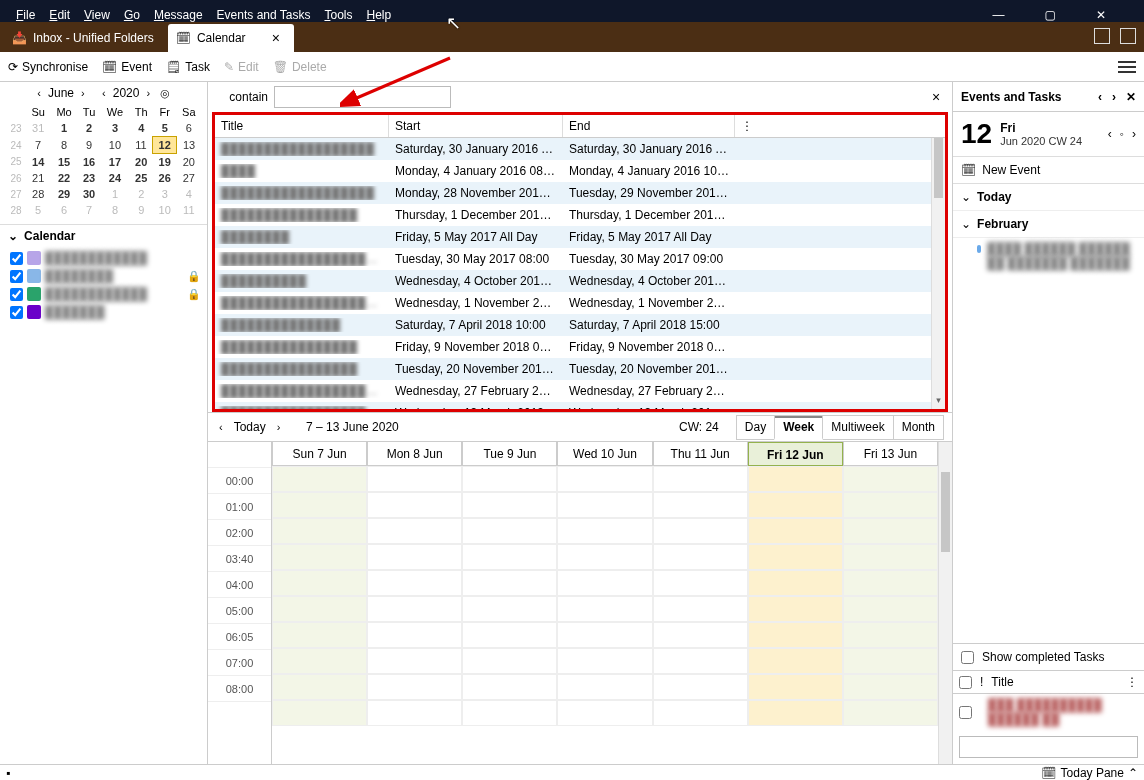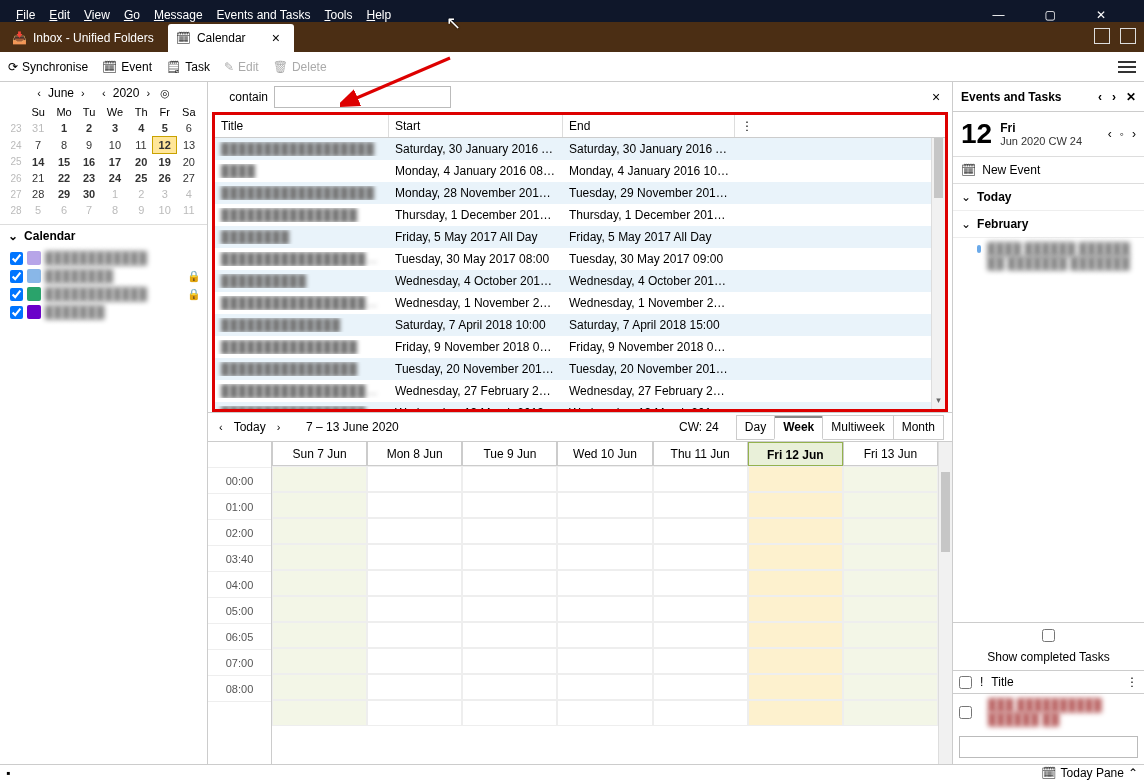--- a/index.html
+++ b/index.html
@@ -105,21 +105,21 @@
   .rc-date .big{ font-size:28px; font-weight:700;}
   .rc-date .sub{ font-size:11px; color:#333;}
   .rc-date .navs{ margin-left:auto; display:flex; gap:8px; font-size:12px;}
   .rc-newevent { padding:6px 8px; border-bottom:1px solid #ddd; display:flex; align-items:center; gap:6px;}
   .rc-sec { padding:6px 8px; border-bottom:1px solid #eee; display:flex; align-items:center; gap:6px; font-weight:700;}
   .rc-sec::before{content:"⌄"; font-weight:400;}
   .rc-item { padding:4px 8px 4px 24px; display:flex; gap:6px; align-items:flex-start;}
   .rc-item .dot{width:8px;height:8px;border-radius:4px;background:#6aa9e9;margin-top:3px;}
   .rc-item .blur{ color:transparent; text-shadow:0 0 5px #888; line-height:14px;}
 
-  .rc-tasks-head{ border-top:1px solid #ccc; border-bottom:1px solid #ccc; padding:6px 8px; display:flex; gap:8px; align-items:center;flex-direction:column;}
+  .rc-tasks-head{ border-top:1px solid #ccc; border-bottom:1px solid #ccc; padding:6px 8px; display:flex; gap:8px; align-items:center;}
   .rc-tasks-head input[type=checkbox]{margin:0;}
   .rc-task-cols{ display:flex; border-bottom:1px solid #ccc; padding:4px 6px; align-items:center; gap:8px;}
   .rc-task-cols .ttl{flex:1;}
   .rc-task-row{ display:flex; padding:4px 6px; gap:8px; align-items:center;}
   .rc-task-row .blur{ color:transparent; text-shadow:0 0 5px #b66; }
   .rc-input{ margin-top:auto; padding:6px;}
   .rc-input input{ width:100%; height:22px; border:1px solid #bbb;}
 
   
   .status { height:16px; border-top:1px solid #ccc; background:#fff; display:flex; align-items:center; padding:0 6px; font-size:11px;}

